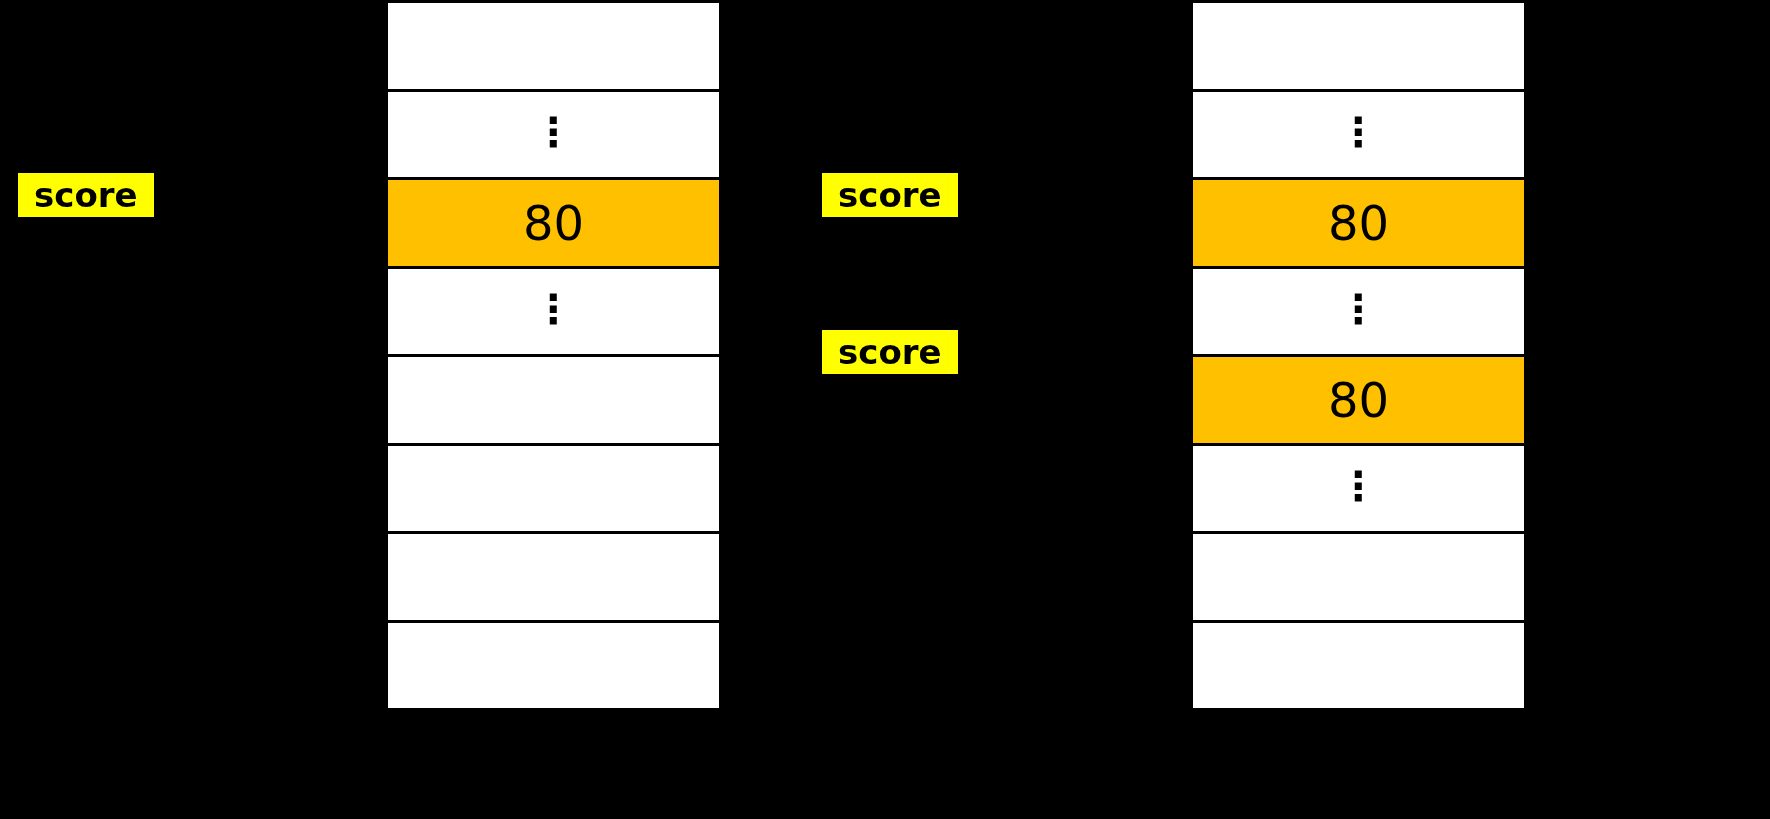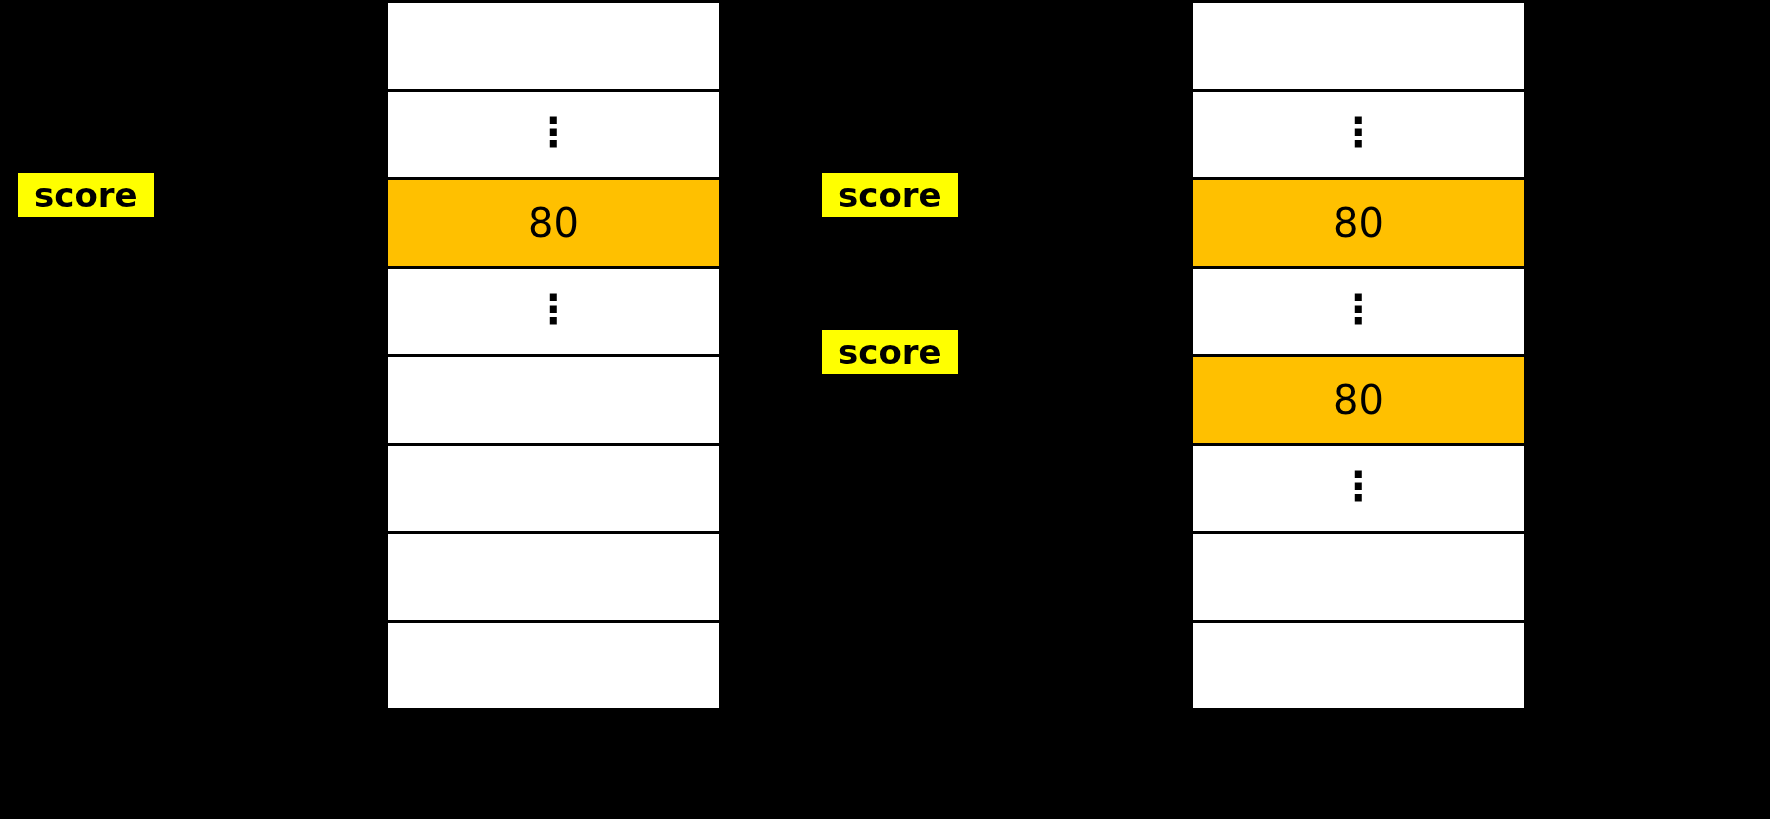--- a/index.html
+++ b/index.html
@@ -65,21 +65,21 @@
     position: relative;
   }
   .mem-cell:last-child {
     border-bottom: none;
   }
   .mem-cell.highlight {
     background: #FFC000;
   }
   .cell-text {
     display: block;
-    font-size: 40px;
+    font-size: 48px;
     line-height: 1;
     color: #000000;
   }
   .cell-text.ellipsis {
     font-size: 40px;
     font-weight: 700;
     letter-spacing: 0;
     transform: translateY(-2px);
   }
   .cell-text.empty {

